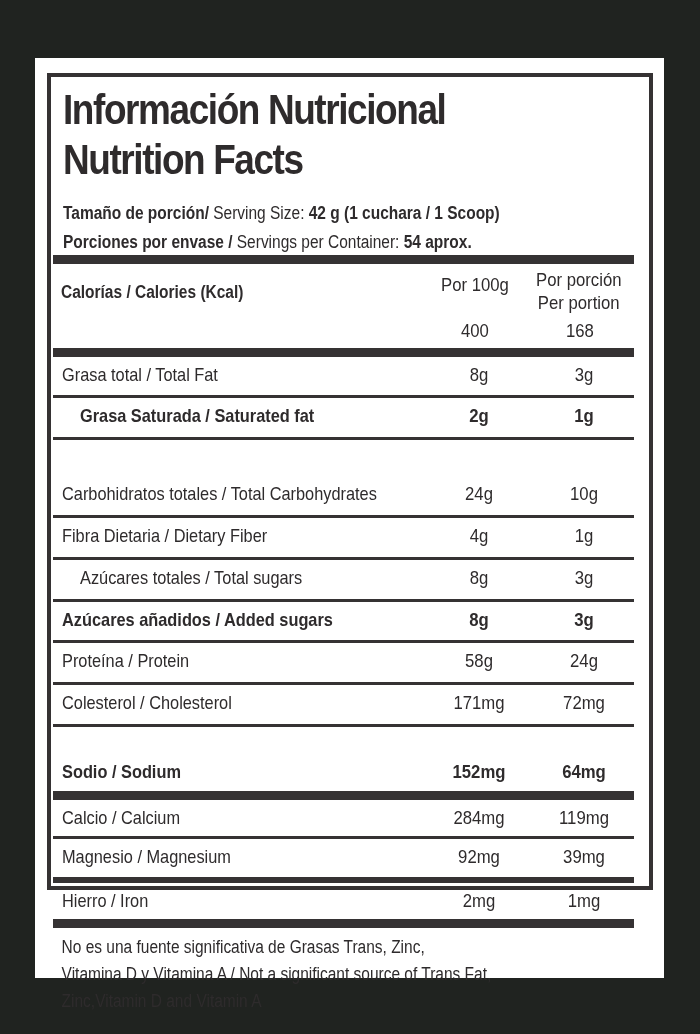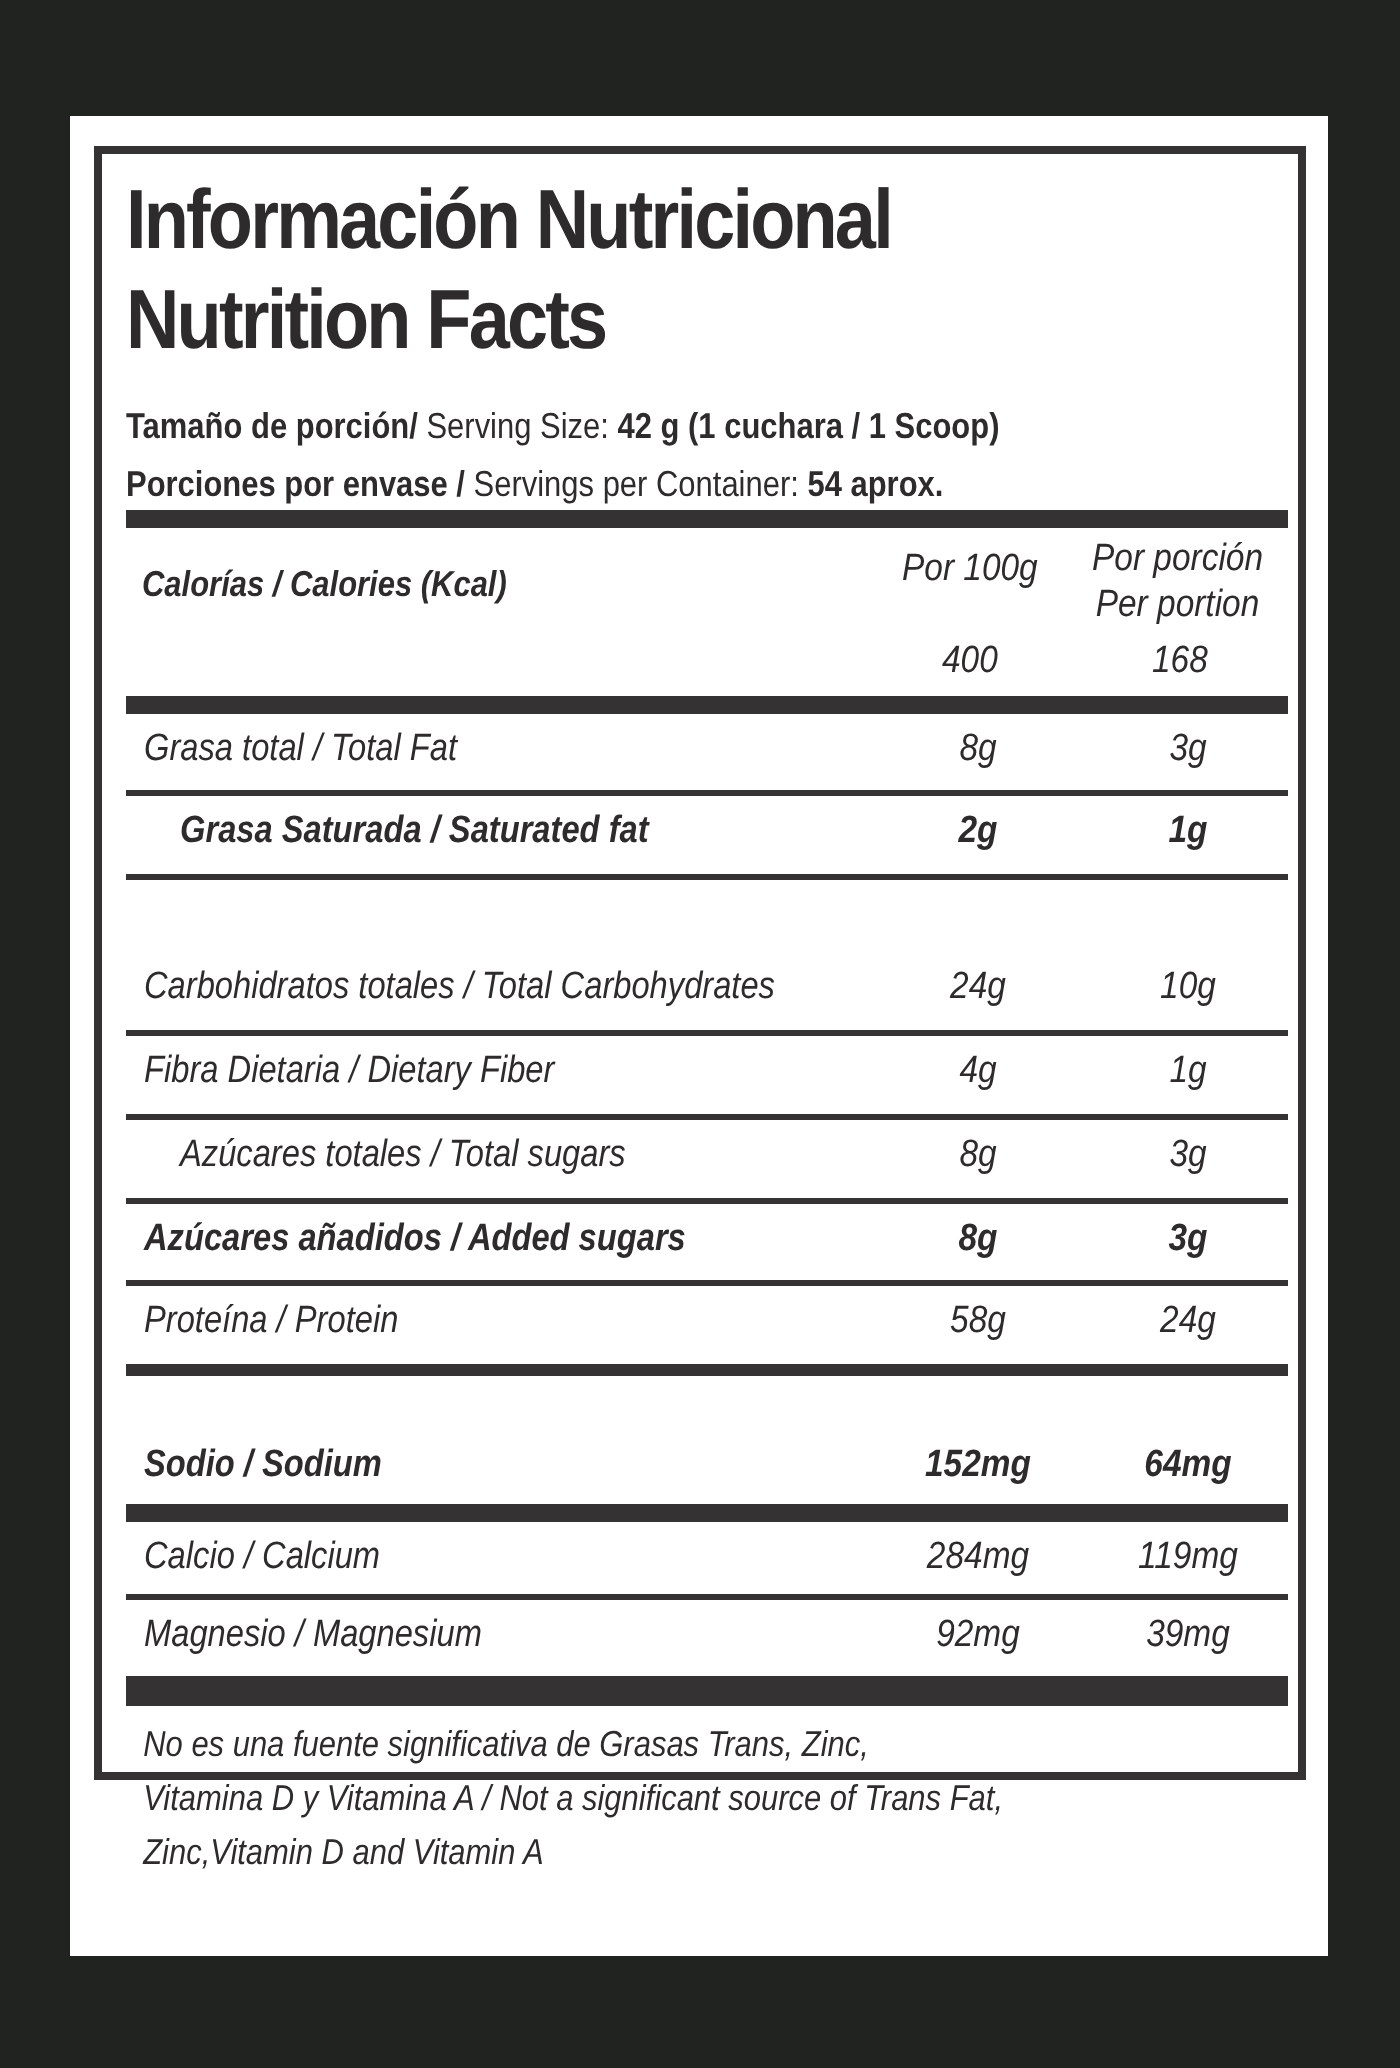--- a/index.html
+++ b/index.html
@@ -40,23 +40,22 @@
     left: 12px; top: 122px;
     font-size: 18px;
     line-height: 29px;
     transform: scaleX(0.86);
     transform-origin: left top;
     white-space: nowrap;
   }
   .serving b { font-weight: 700; }
   .table {
     position: absolute;
-    left: 12px; top: 178px;
+    left: 2px; top: 178px;
     width: 581px;
-    font-style: italic;
   }
   .bar-thick { height: 9px; background: #353233; }
   .bar-thin { height: 3px; background: #353233; }
   .cal-head {
     position: relative;
     height: 84px;
   }
   .cal-label {
     position: absolute; left: 8px; top: 18px;
     font-weight: 700; font-size: 18px;
@@ -171,40 +170,50 @@
             <div class="v1">8g</div>
             <div class="v2">3g</div>
           </div>
           <div class="bar-thin"></div>
           <div class="row" style="height: 39px;">
             <div class="label">Proteína / Protein</div>
             <div class="v1">58g</div>
             <div class="v2">24g</div>
           </div>
           <div class="bar-thin"></div>
+          <div class="row" style="height: 39px;">
+            <div class="label">Colesterol / Cholesterol</div>
+            <div class="v1">171mg</div>
+            <div class="v2">72mg</div>
+          </div>
           <div class="bar-thin"></div>
           <div class="row bold" style="height: 37px; margin-top: 27px;">
             <div class="label">Sodio /  Sodium</div>
             <div class="v1">152mg</div>
             <div class="v2">64mg</div>
           </div>
           <div class="bar-thick"></div>
           <div class="row" style="height: 36px;">
             <div class="label">Calcio / Calcium</div>
             <div class="v1">284mg</div>
             <div class="v2">119mg</div>
           </div>
           <div class="bar-thin"></div>
           <div class="row" style="height: 38px;">
             <div class="label">Magnesio / Magnesium</div>
             <div class="v1">92mg</div>
             <div class="v2">39mg</div>
           </div>
           <div class="bar-thin"></div>
           <div class="bar-thin"></div>
+          <div class="row" style="height: 36px;">
+            <div class="label">Hierro  / Iron</div>
+            <div class="v1">2mg</div>
+            <div class="v2">1mg</div>
+          </div>
         </div>
 
       <div class="bar-thick"></div>
       <div class="foot">
         <div>No es una fuente significativa de Grasas Trans, Zinc,</div>
         <div>Vitamina D y Vitamina A  /  Not a significant source of Trans Fat,</div>
         <div>Zinc,Vitamin D and Vitamin A</div>
       </div>
     </div>
 

